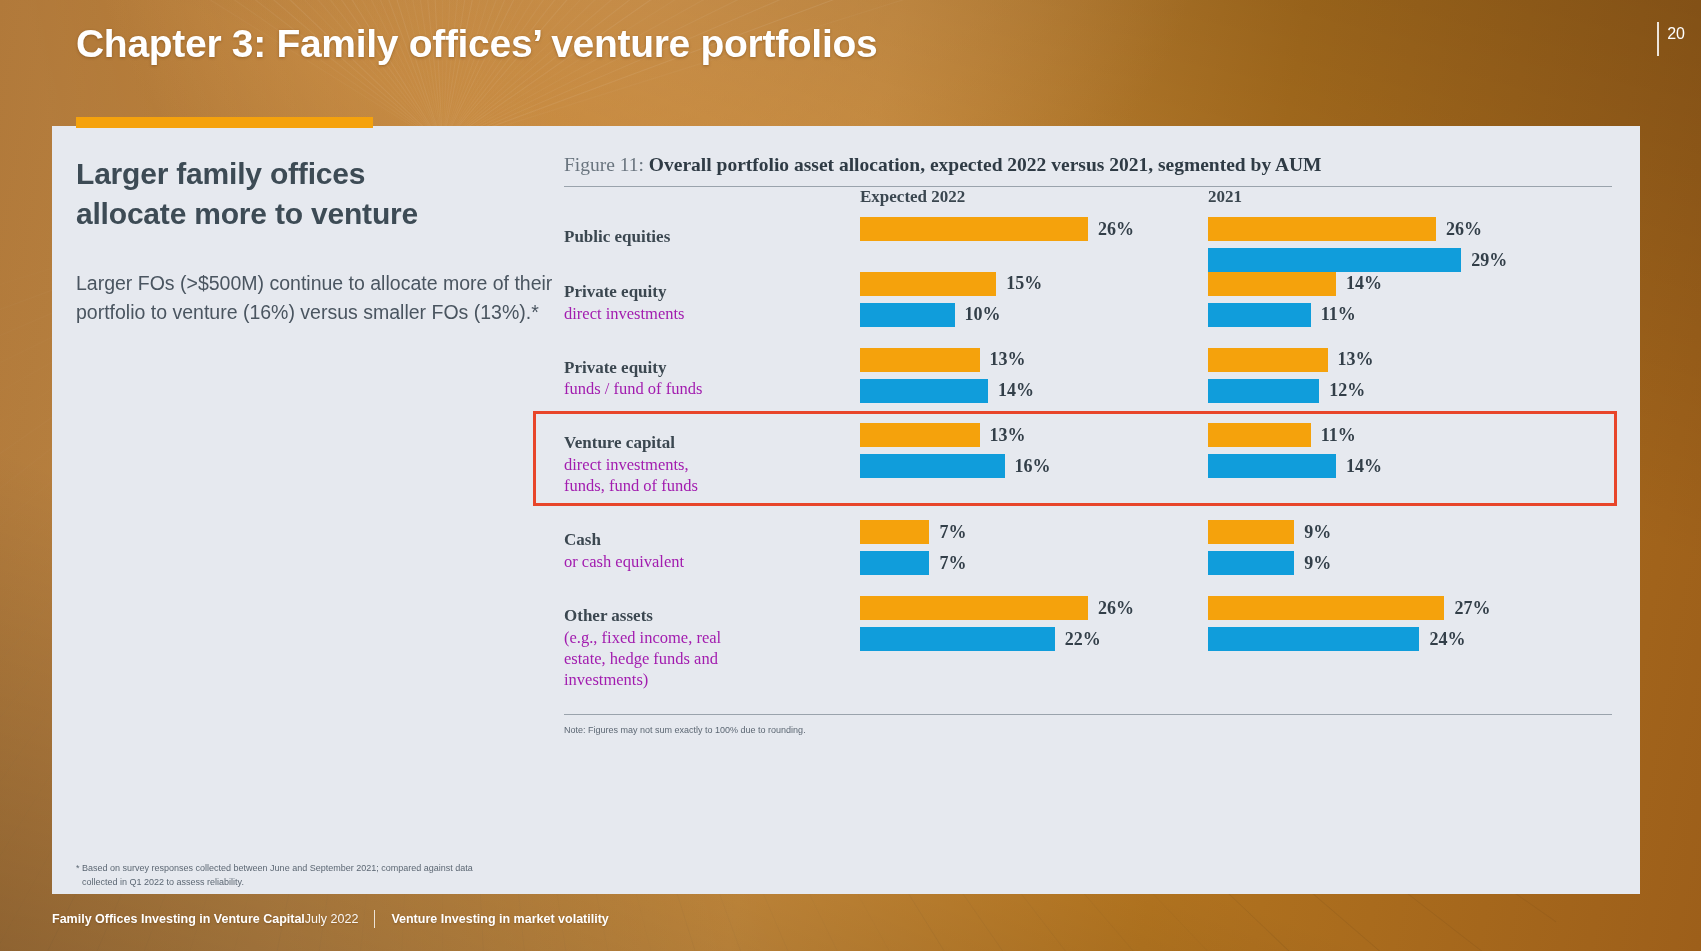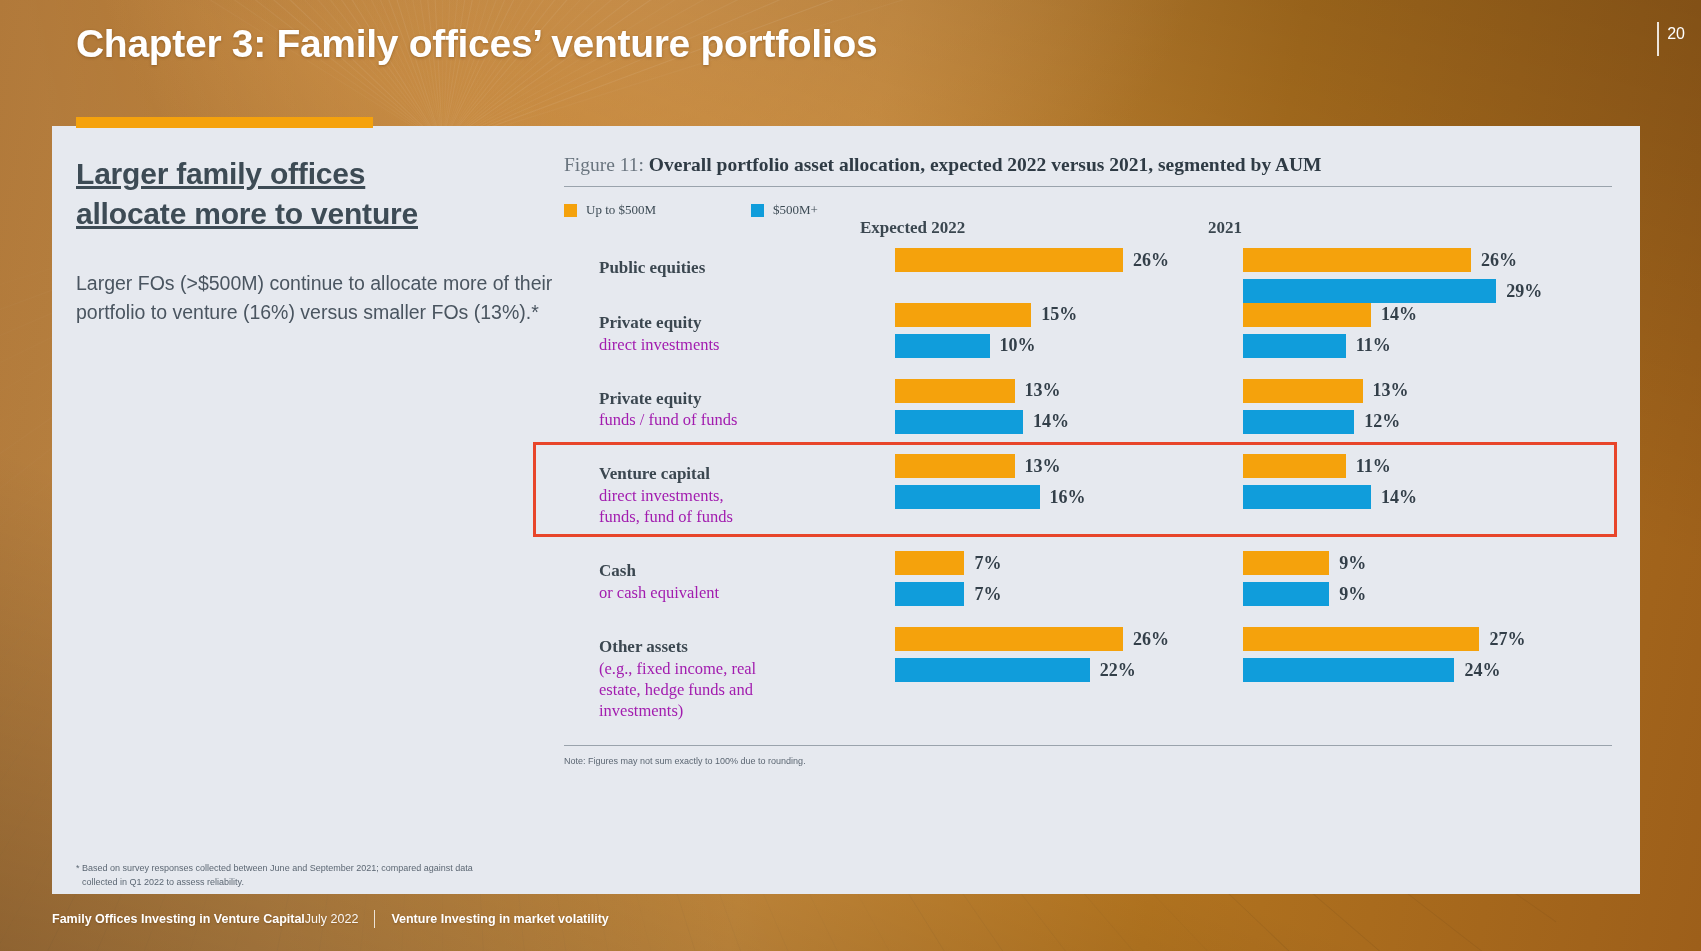--- a/index.html
+++ b/index.html
@@ -57,21 +57,21 @@
   }
   .accent-tab {
     position:absolute; left:76px; top:117px; z-index:6;
     width:297px; height:11px; background:#f5a20c;
   }
 
   
   .left-col { position:absolute; left:24px; top:28px; width:500px; }
   .left-head {
     font-size:30px; font-weight:bold; color:#3d4b55;
-    line-height:1.34; letter-spacing:-0.2px;text-decoration:underline;
+    line-height:1.34; letter-spacing:-0.2px;
   }
   .left-body {
     margin-top:35px;
     font-size:19.5px; color:#4a5560; line-height:1.47;
   }
   .left-foot {
     position:absolute; left:24px; top:736px; width:470px;
     font-size:9px; color:#5c6773; line-height:1.5;
   }
   .left-foot .ind { display:block; padding-left:6px; }
@@ -92,21 +92,21 @@
   
   .col-heads { position:relative; height:30px; }
   .col-head {
     position:absolute; top:0; font-size:17px; font-weight:bold;
     color:#3b4750; font-family:"Liberation Serif", serif;
   }
   .col-head.c1 { left:296px; }
   .col-head.c2 { left:644px; }
 
   .rows { position:relative; }
-  .row { position:relative; display:flex;margin-left:35px; }
+  .row { position:relative; display:flex; }
   .row-label {
     width:258px; flex:0 0 258px; padding-top:9px;
     font-family:"Liberation Serif", serif; color:#3b4750;
   }
   .row-label .t { font-size:17px; font-weight:bold; line-height:1.28; }
   .row-label .s { font-size:16.5px; font-weight:normal; line-height:1.28; color:#a21caf; }
 
   .groups { position:relative; flex:1; }
   .grp { position:absolute; top:0; }
   .grp.g1 { left:38px; }
@@ -232,30 +232,20 @@
   </div>
 
   <div class="fig">
 
     <div class="fig-title">
       <span class="lead">Figure 11:</span>
       <span class="bold">Overall portfolio asset allocation, expected 2022 versus 2021, segmented by AUM</span>
     </div>
     <div class="fig-rule"></div>
 
-    <div class="legend">
-      <div class="item first">
-        <span class="sw" id="sw0" style="background: rgb(245, 162, 12);"></span>
-        <span class="lb">Up to $500M</span>
-      </div>
-      <div class="item">
-        <span class="sw" id="sw1" style="background: rgb(16, 157, 219);"></span>
-        <span class="lb">$500M+</span>
-      </div>
-    </div>
 
     <div class="col-heads">
       <div class="col-head c1">Expected 2022</div>
       <div class="col-head c2">2021</div>
     </div>
 
     <div class="rows" id="chart-rows">
         <div class="row">
           <div class="row-label">
             <div class="t">Public equities</div>

